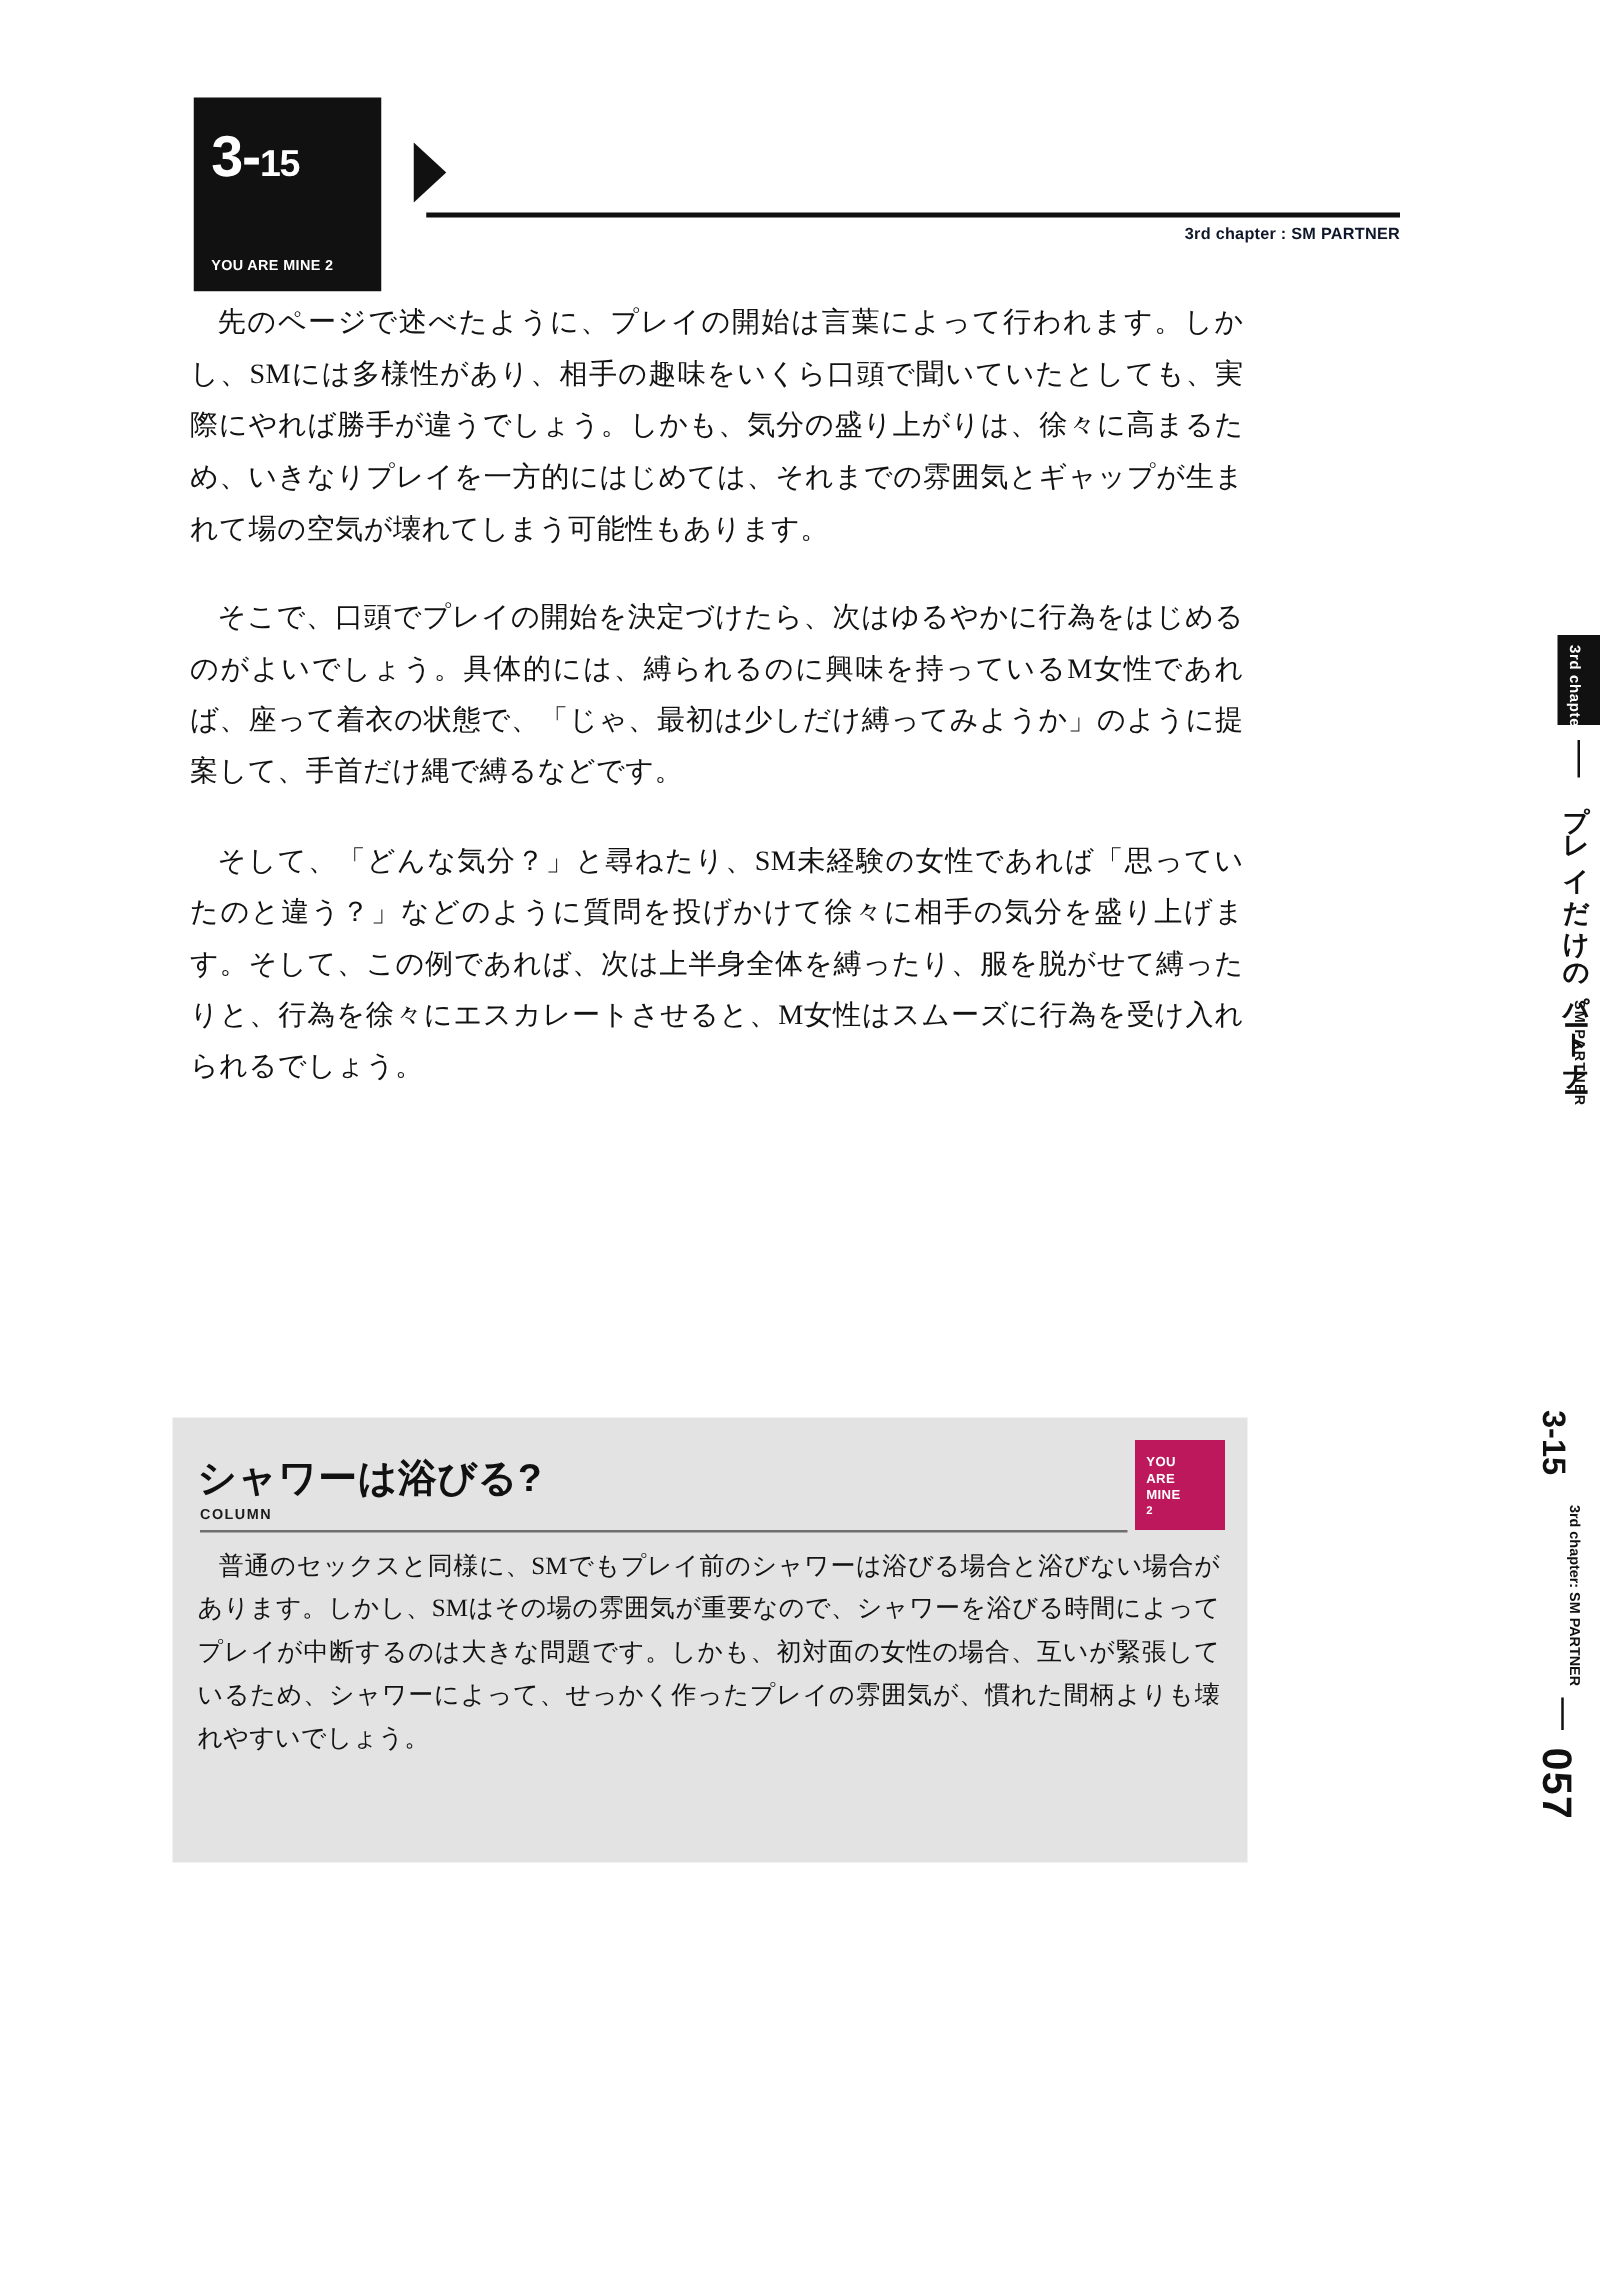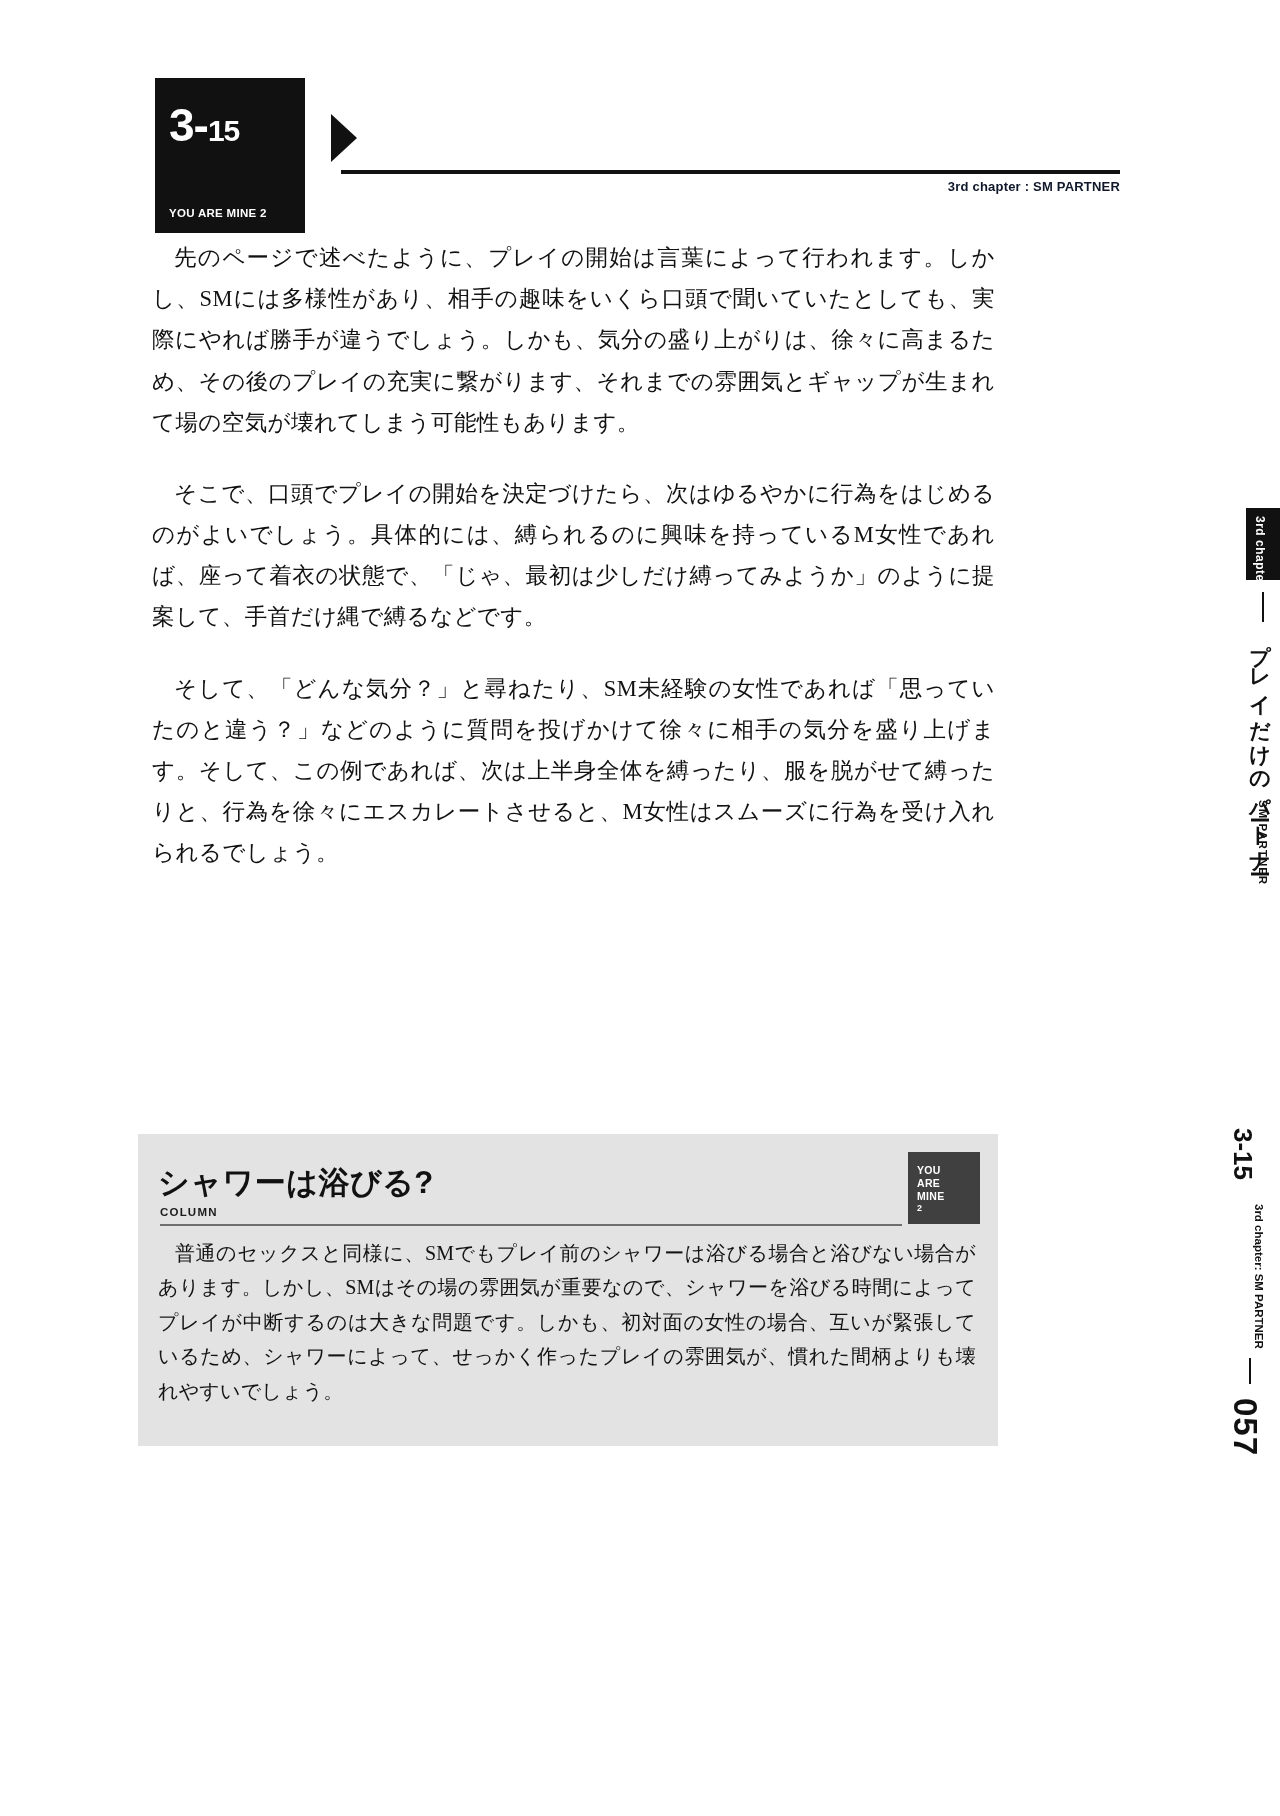--- a/index.html
+++ b/index.html
@@ -125,21 +125,21 @@
     color: #121212;
     font-family: "Liberation Serif", "DejaVu Serif", serif;
   }
 
   
   .column {
     position: absolute;
     left: 138px;
     top: 1134px;
     width: 860px;
-    height: 312px;
+    height: 356px;
     background: #e3e3e3;
   }
   .column-title {
     position: absolute;
     left: 20px;
     top: 28px;
     font-size: 31px;
     font-weight: bold;
     letter-spacing: 0.5px;
     color: #111111;
@@ -152,21 +152,21 @@
     font-weight: bold;
     letter-spacing: 1.2px;
     color: #1b1b1b;
   }
   .column-mark {
     position: absolute;
     right: 18px;
     top: 18px;
     width: 72px;
     height: 72px;
-    background: #404040;
+    background: #be185d;
     color: #ffffff;
     padding-left: 40px;
   }
   .column-mark span {
     position: absolute;
     left: 9px;
     font-size: 10.5px;
     font-weight: bold;
     line-height: 1.25;
     letter-spacing: 0.3px;
@@ -323,21 +323,21 @@
     <div class="title-wrap">
       <div class="title-bar">
         <div class="tri"></div>
       </div>
       <div class="title-rule"></div>
       <div class="subtitle">3rd chapter : SM PARTNER</div>
     </div>
   </div>
 
   <div class="body-text">
-    <p>先のページで述べたように、プレイの開始は言葉によって行われます。しかし、SMには多様性があり、相手の趣味をいくら口頭で聞いていたとしても、実際にやれば勝手が違うでしょう。しかも、気分の盛り上がりは、徐々に高まるため、その後のプレイの充実に繋がります、それまでの雰囲気とギャップが生まれて場の空気が壊れてしまう可能性もあります。</p>
+    <p>先のページで述べたように、プレイの開始は言葉によって行われます。しかし、SMには多様性があり、相手の趣味をいくら口頭で聞いていたとしても、実際にやれば勝手が違うでしょう。しかも、気分の盛り上がりは、徐々に高まるため、いきなりプレイを一方的にはじめては、それまでの雰囲気とギャップが生まれて場の空気が壊れてしまう可能性もあります。</p>
     <p>そこで、口頭でプレイの開始を決定づけたら、次はゆるやかに行為をはじめるのがよいでしょう。具体的には、縛られるのに興味を持っているM女性であれば、座って着衣の状態で、「じゃ、最初は少しだけ縛ってみようか」のように提案して、手首だけ縄で縛るなどです。</p>
     <p>そして、「どんな気分？」と尋ねたり、SM未経験の女性であれば「思っていたのと違う？」などのように質問を投げかけて徐々に相手の気分を盛り上げます。そして、この例であれば、次は上半身全体を縛ったり、服を脱がせて縛ったりと、行為を徐々にエスカレートさせると、M女性はスムーズに行為を受け入れられるでしょう。</p>
   </div>
 
   <div class="column">
     <div class="column-title">シャワーは浴びる?</div>
     <div class="column-kicker">COLUMN</div>
     <div class="column-underline"></div>
     <div class="column-mark">
       <span class="l1">YOU</span>

